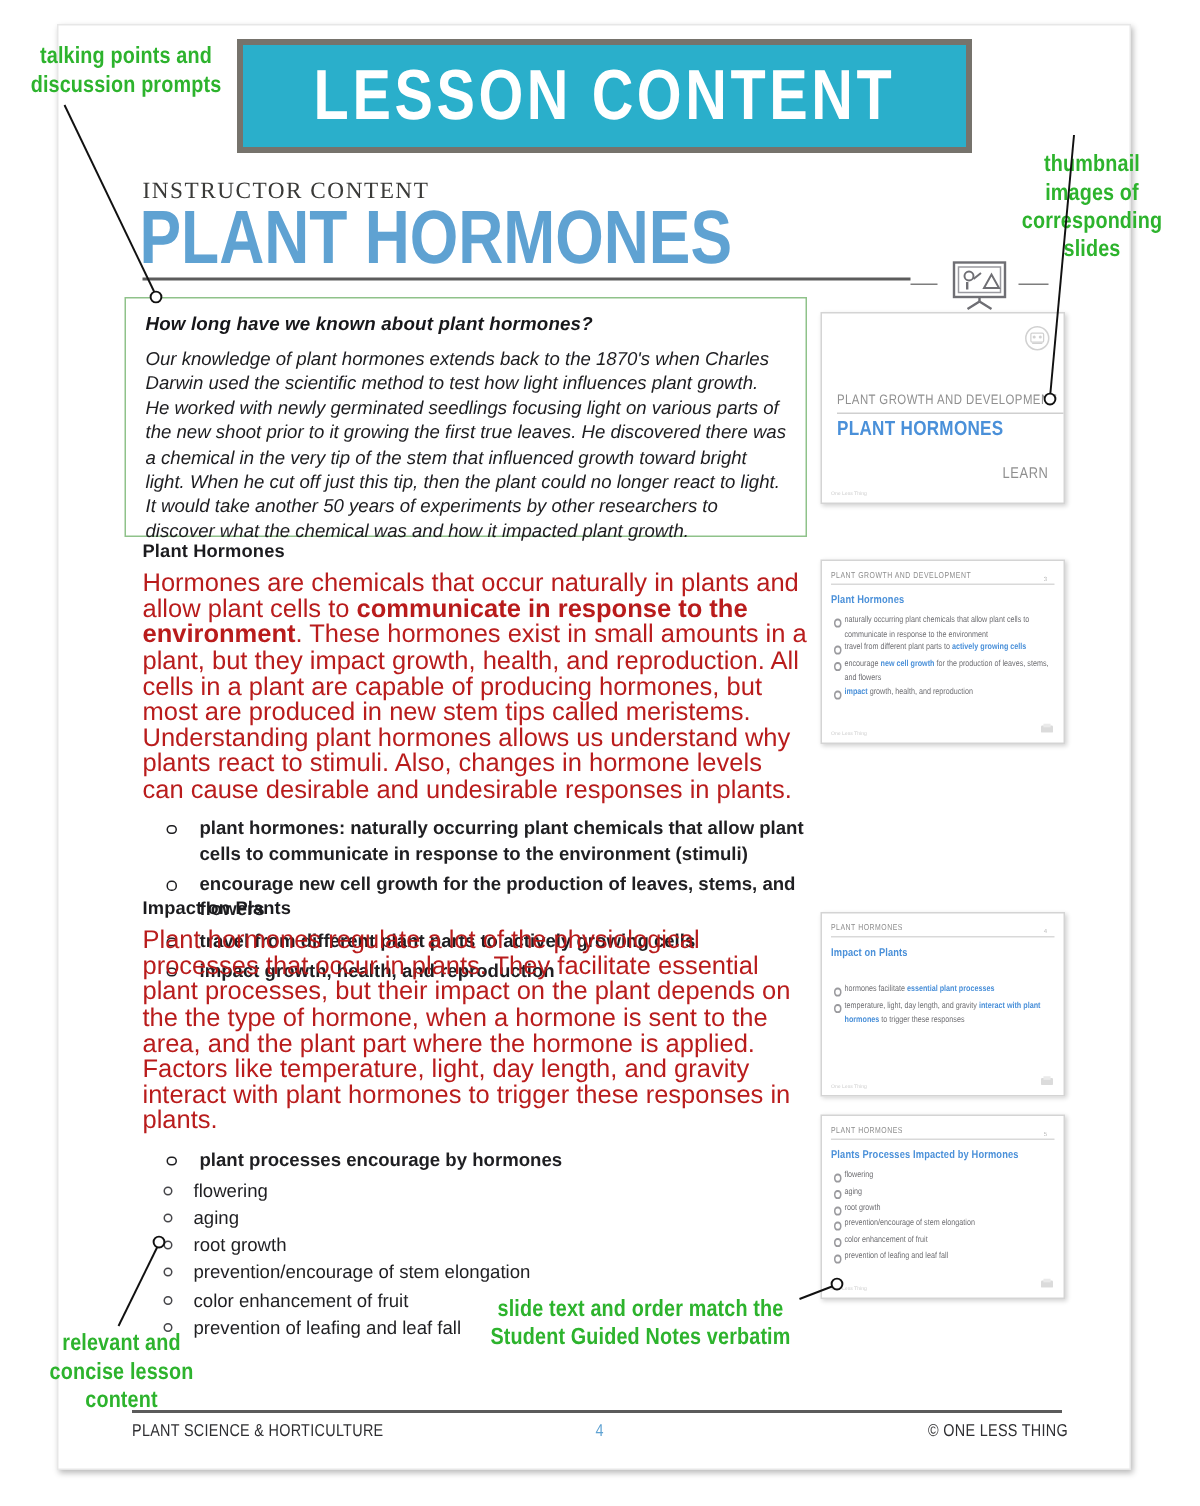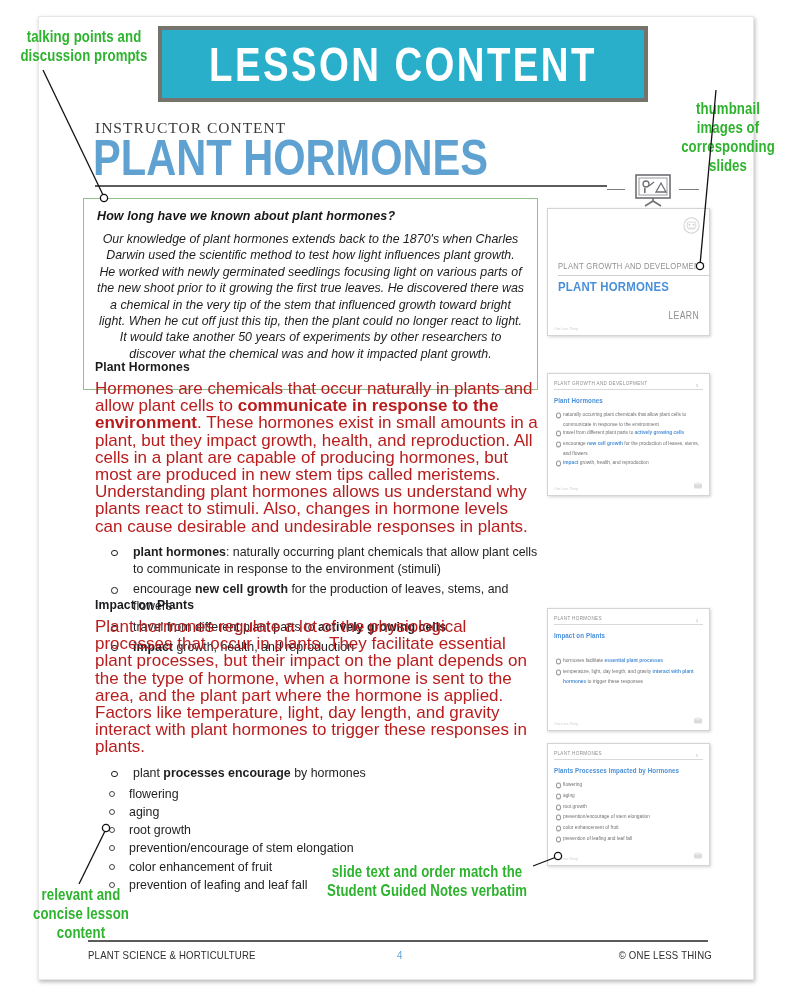--- a/index.html
+++ b/index.html
@@ -56,47 +56,47 @@
 
   
   .icon-row{position:absolute;left:607px;top:171px;width:92px;height:36px;}
   .icon-row .ln{position:absolute;top:18px;height:1px;background:#7d7d7d;}
   .icon-row .ln.l{left:0;width:18px;}
   .icon-row .ln.r{left:72px;width:20px;}
   .easel{position:absolute;left:22px;top:2px;width:48px;height:34px;}
 
   
   .callout{
-    position:absolute;left:83px;top:198px;width:455px;height:192px;
+    position:absolute;left:83px;top:198px;width:455px;height:160px;
     border:1px solid #8fc28a;
     background:#fff;
     box-sizing:border-box;
     padding:10px 13px 8px 13px;
   }
   .callout h4{
     margin:0 0 8px 0;font-size:12.5px;font-style:italic;font-weight:bold;
     color:#17171a;letter-spacing:.1px;
   }
   .callout p{
     margin:0;font-size:12.4px;font-style:italic;color:#1d1d20;
-    line-height:16.4px;text-align:center;
+    line-height:16.4px;text-align:left;
   }
 
   
   .sec{position:absolute;left:95px;width:445px;}
   .sec h3{
     margin:0 0 6px 0;font-size:12.2px;font-weight:bold;color:#1b1b1e;
     letter-spacing:.1px;
   }
   .sec p{
     margin:0;font-size:17px;color:#b91c1c;line-height:17.2px;
   }
   .sec p b{font-weight:bold;}
   ul.lvl1{
-    list-style:none;margin:9px 0 0 0;padding:0 0 0 38px;
+    list-style:none;margin:9px 0 0 0;padding:0 0 0 38px;font-weight:bold;
   }
   ul.lvl1 > li{
     position:relative;font-size:12.4px;color:#1f1f22;line-height:17.2px;
     margin-bottom:3px;padding-left:0;
   }
   ul.lvl1 > li:before{
     content:"";position:absolute;left:-22px;top:6px;
     width:4.5px;height:4.5px;border:1.4px solid #1f1f22;border-radius:50%;
   }
   ul.lvl2{

